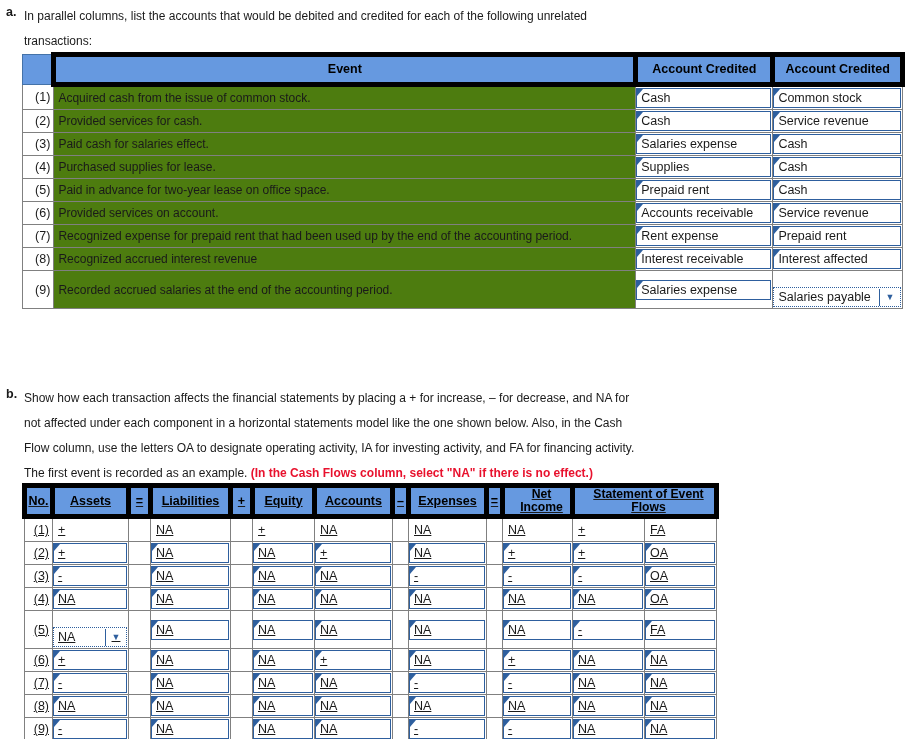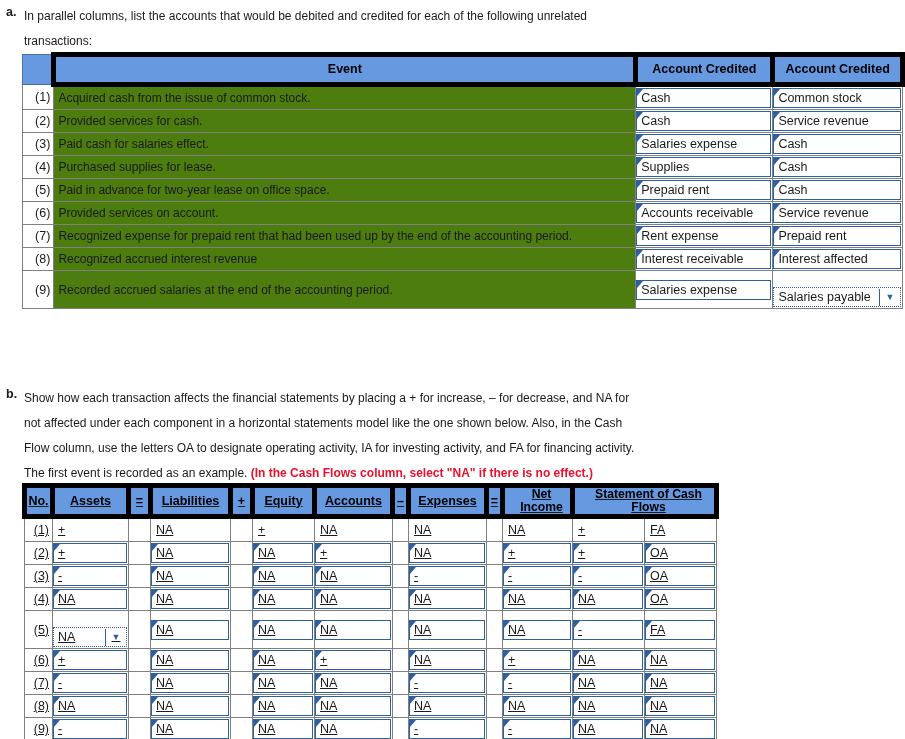--- a/index.html
+++ b/index.html
@@ -294,21 +294,21 @@
       <th class="hdr">Assets</th>
       <th class="hdr">=</th>
       <th class="hdr">Liabilities</th>
       <th class="hdr">+</th>
       <th class="hdr">Equity</th>
       <th class="hdr">Accounts</th>
       <th class="hdr">–</th>
       <th class="hdr">Expenses</th>
       <th class="hdr">=</th>
       <th class="hdr small">Net Income</th>
-      <th class="hdr small" colspan="2">Statement of Cash Flows</th>
+      <th class="hdr small" colspan="2">Statement of Event Flows</th>
     </tr>
   </thead>
   <tbody>
       <tr>
         <td class="m-num">(1)</td>
         <td class="m-cell">
           <div class="xinput plain">+</div>
         </td>
         <td class="gapcell"></td>
         <td class="m-cell">

